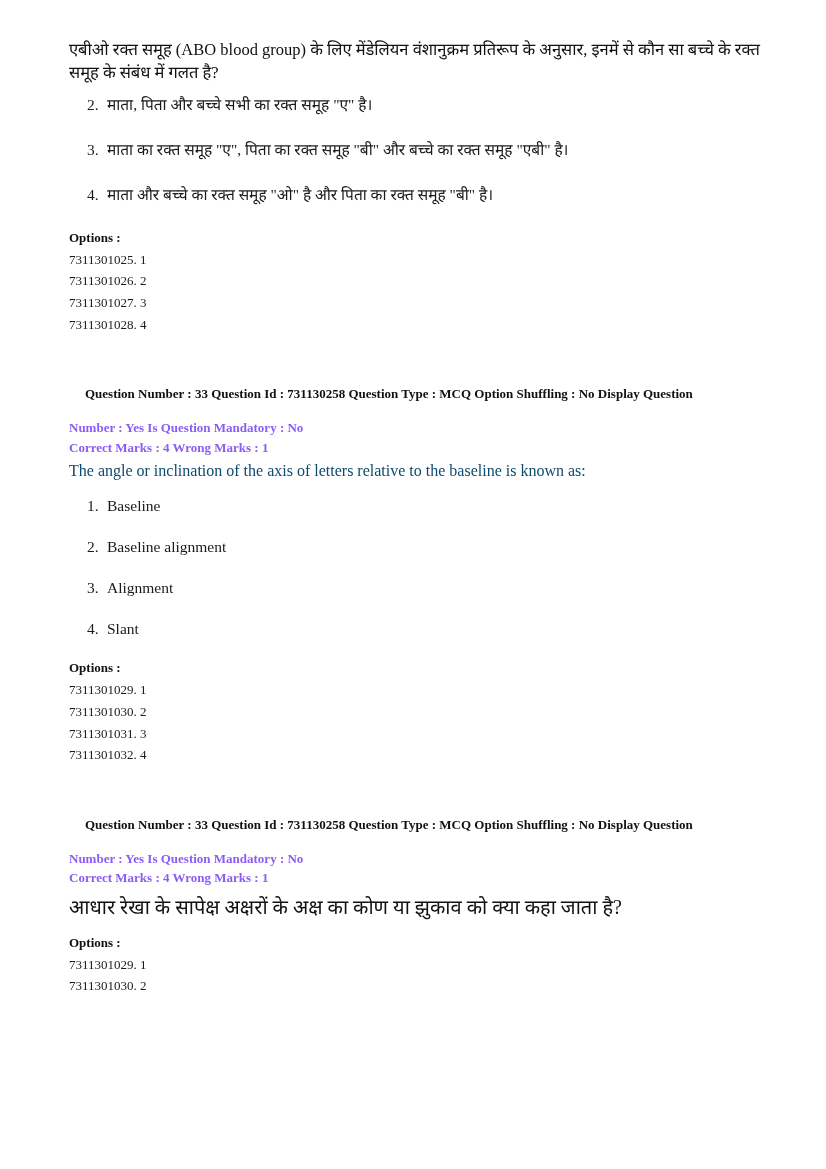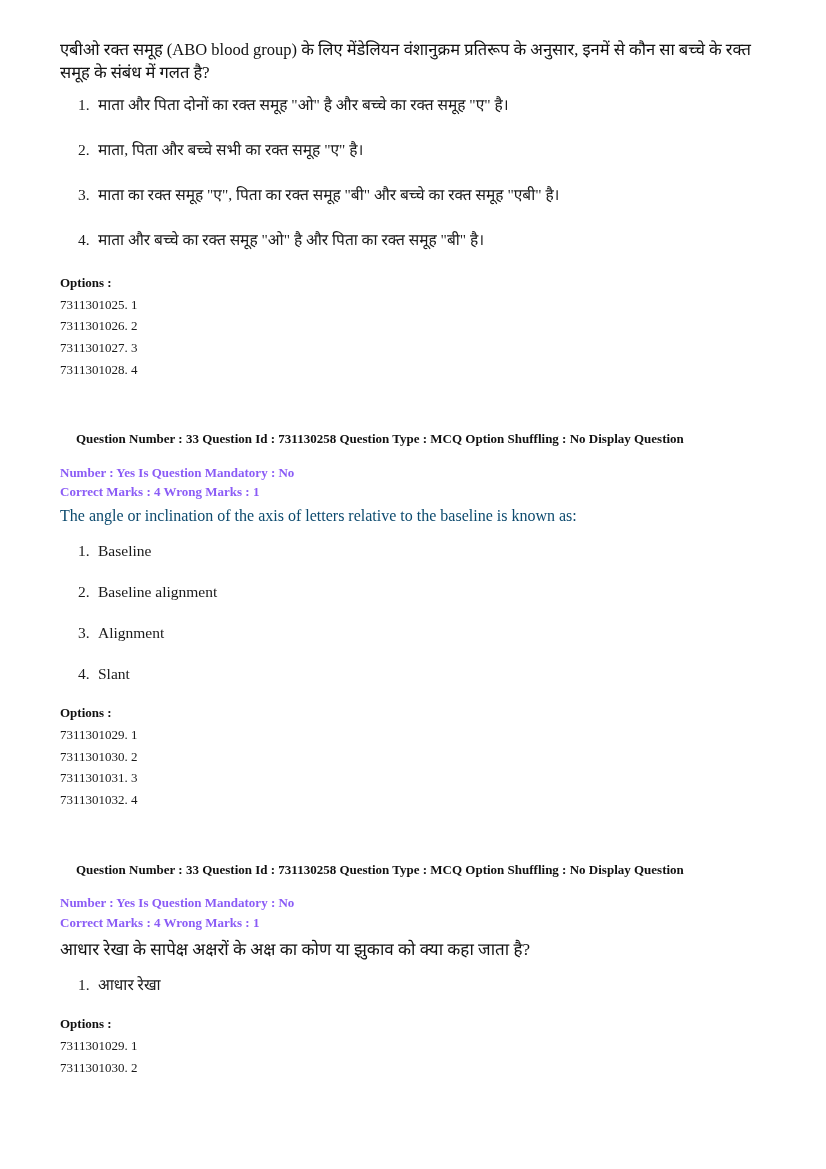--- a/index.html
+++ b/index.html
@@ -16,21 +16,21 @@
   .page {
     position: relative;
     width: 826px;
     height: 1169px;
     padding: 0;
     box-sizing: border-box;
     overflow: hidden;
   }
   .content {
     position: absolute;
-    left: 60px;
+    left: 69px;
     top: 38px;
     width: 715px;
   }
   .q-stem {
     font-size: 16.5px;
     line-height: 1.42;
     color: #111;
     margin: 0 0 10px 0;
     text-align: left;
   }
@@ -91,39 +91,36 @@
     margin-bottom: 0;
   }
   .spacer-lg { height: 34px; }
   .q-text-en {
     font-size: 16px;
     line-height: 1.4;
     color: #0c4a6e;
     margin: 4px 0 14px 0;
   }
   .q-text-hi {
-    font-size: 17px;
+    font-size: 20px;
     line-height: 1.4;
     color: #111;
     margin: 6px 0 14px 0;
     font-family: Liberation Serif, serif;
   }
 </style>
 </head>
 <body>
 
 <div class="page">
   <div class="content">
 
     <div class="block">
       <p class="q-stem hindi">एबीओ रक्त समूह (ABO blood group) के लिए मेंडेलियन वंशानुक्रम प्रतिरूप के अनुसार, इनमें से कौन सा बच्चे के रक्त समूह के संबंध में गलत है?</p>
       <ul class="opt-list">
-        <li>
-          <span class="opt-num">1.</span><span>माता और पिता दोनों का रक्त समूह "ओ" है और बच्चे का रक्त समूह "ए" है।</span>
-        </li>
         <li>
           <span class="opt-num">2.</span><span>माता, पिता और बच्चे सभी का रक्त समूह "ए" है।</span>
         </li>
         <li>
           <span class="opt-num">3.</span><span>माता का रक्त समूह "ए", पिता का रक्त समूह "बी" और बच्चे का रक्त समूह "एबी" है।</span>
         </li>
         <li>
           <span class="opt-num">4.</span><span>माता और बच्चे का रक्त समूह "ओ" है और पिता का रक्त समूह "बी" है।</span>
         </li>
       </ul>
@@ -167,23 +164,20 @@
     </div>
 
     <div class="spacer-lg"></div>
 
     <div class="block">
       <p class="meta">Question Number : 33 Question Id : 731130258 Question Type : MCQ Option Shuffling : No Display Question</p>
       <p class="meta-line2">Number : Yes Is Question Mandatory : No</p>
       <p class="meta-line2">Correct Marks : 4 Wrong Marks : 1</p>
       <p class="q-text-hi">आधार रेखा के सापेक्ष अक्षरों के अक्ष का कोण या झुकाव को क्या कहा जाता है?</p>
       <ul class="opt-list tight">
-        <li>
-          <span class="opt-num">1.</span><span>आधार रेखा</span>
-        </li>
       </ul>
       <p class="options-label">Options :</p>
       <ul class="opt-codes">
         <li>7311301029. 1</li>
         <li>7311301030. 2</li>
       </ul>
     </div>
 
   </div>
 </div>

